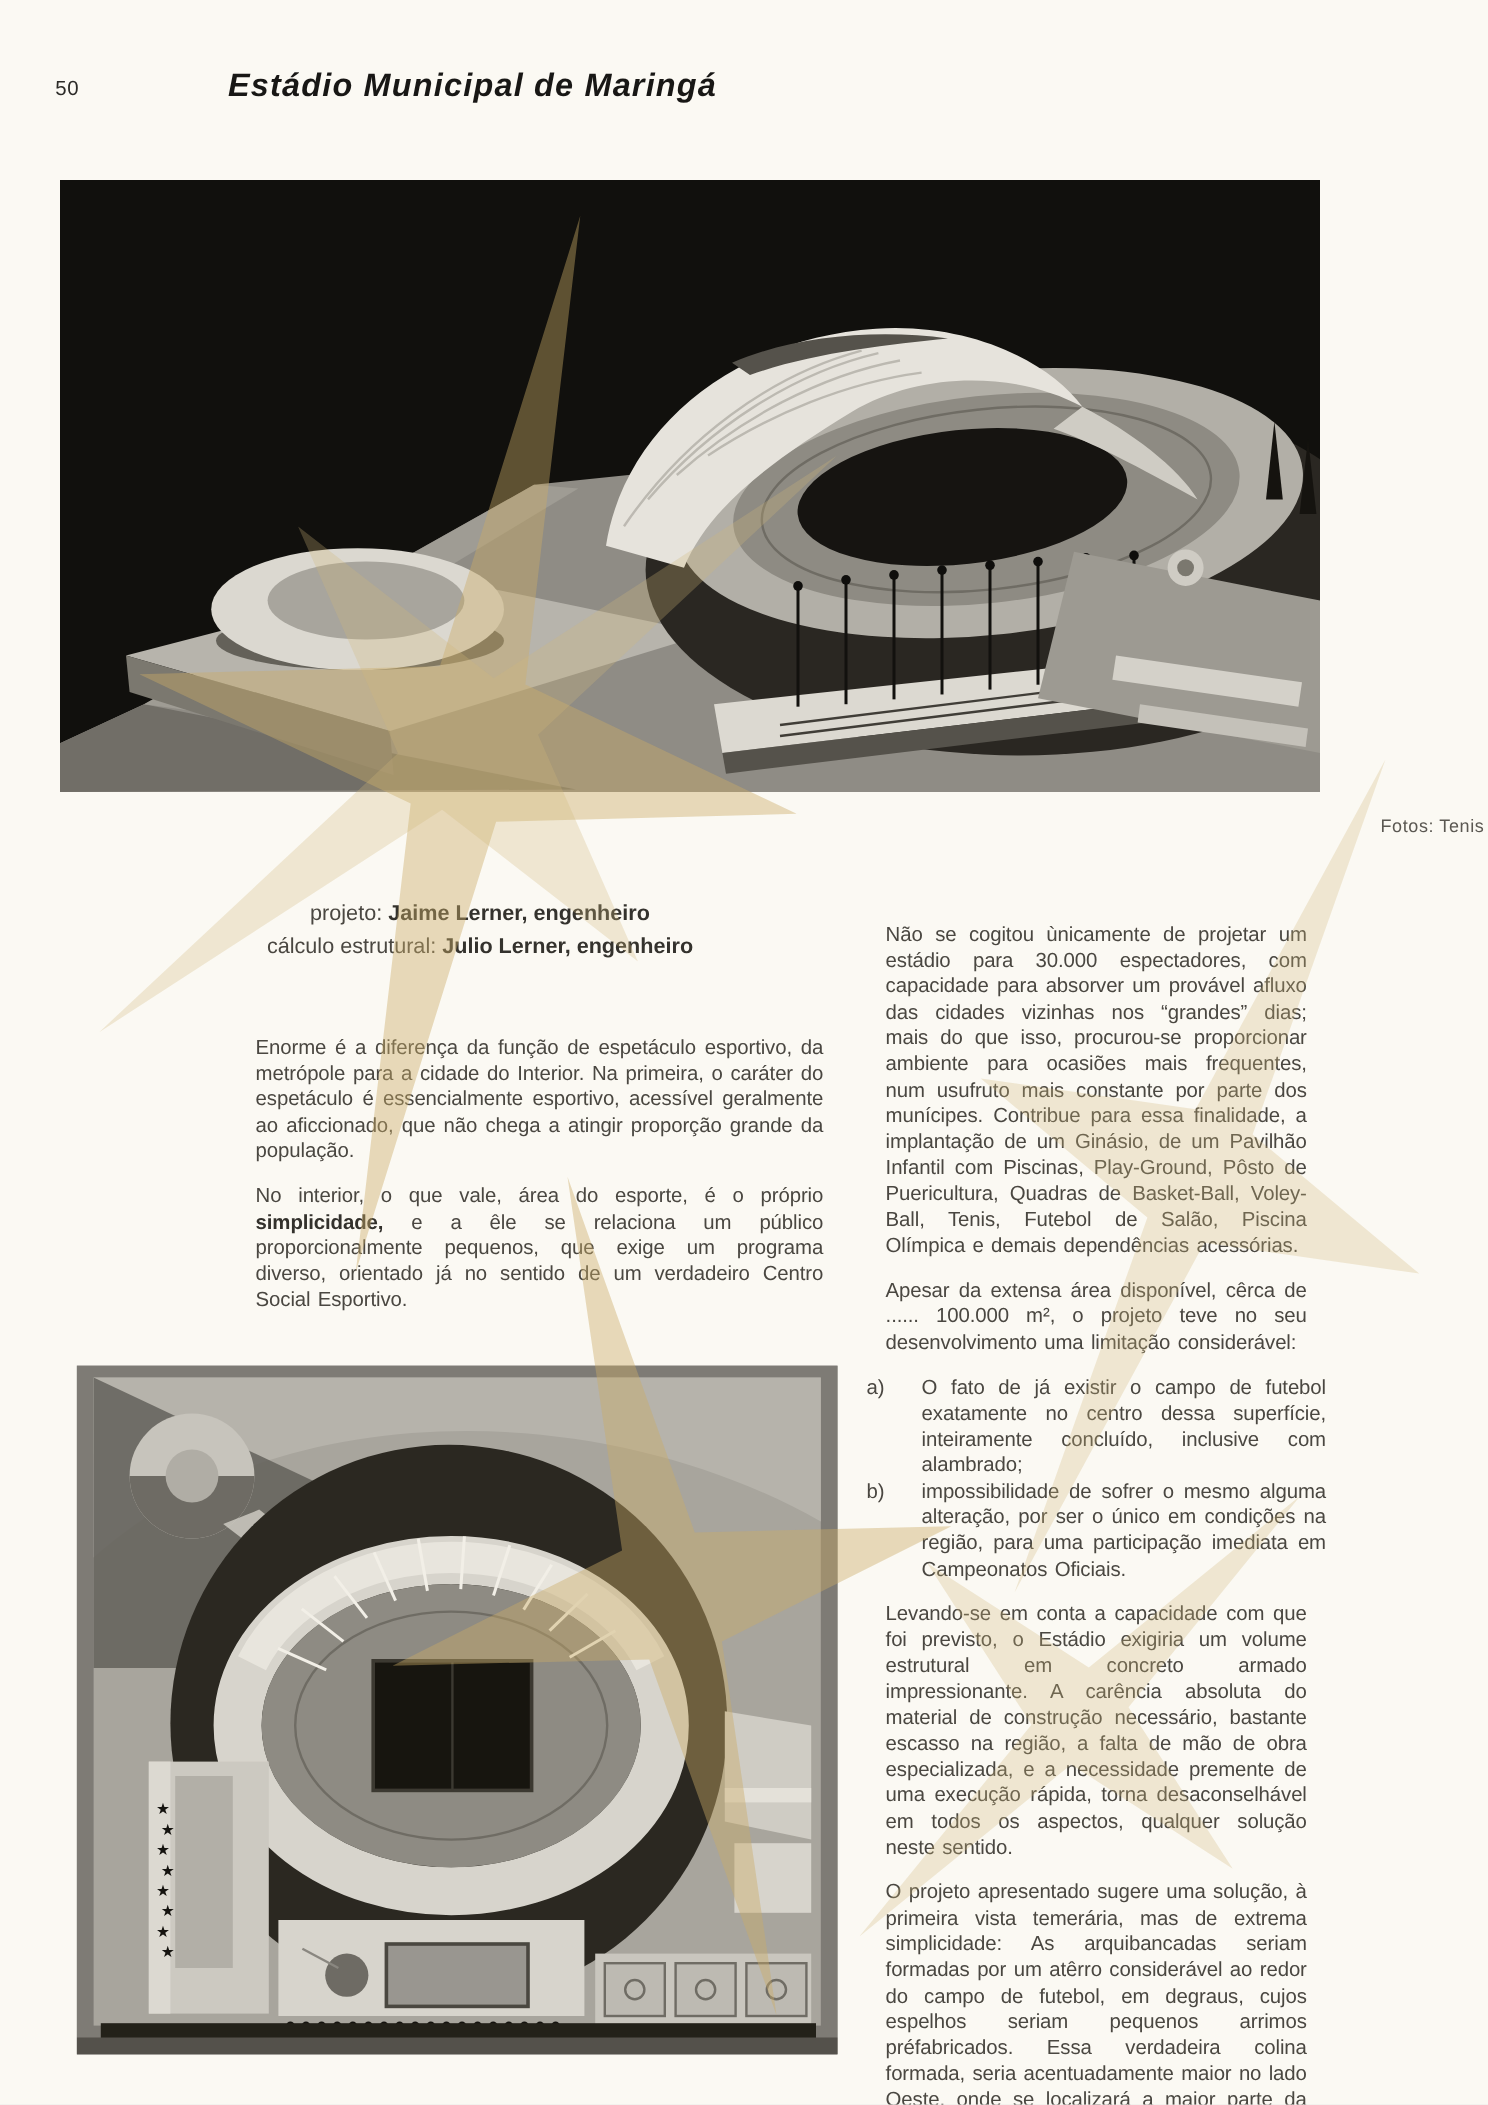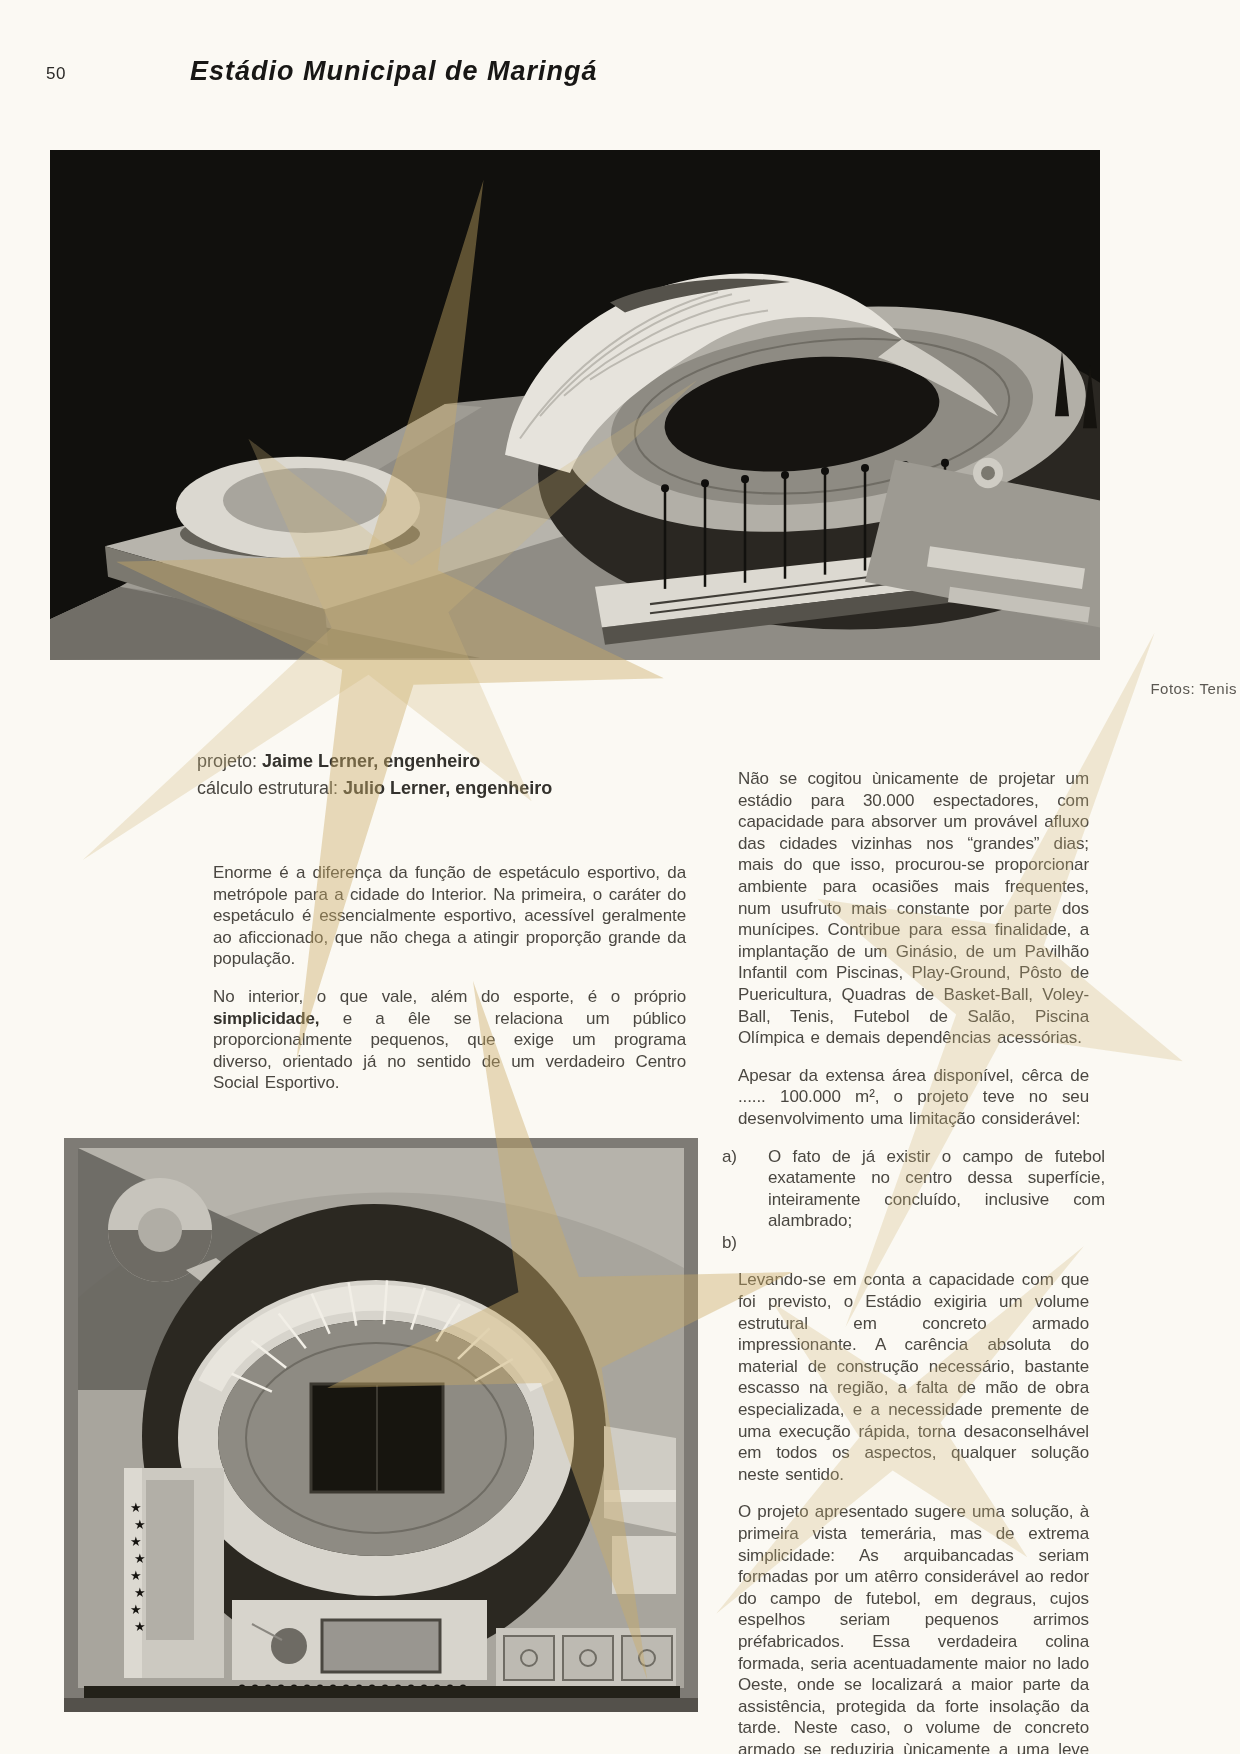--- a/index.html
+++ b/index.html
@@ -33,21 +33,21 @@
     position:absolute;left:64px;top:1138px;width:634px;height:574px;
     background:#8e8b85;
   }
   .photo-credit{
     position:absolute;right:36px;top:680px;
     font-size:15px;color:#5b5852;letter-spacing:.5px;
   }
   
   .credits{
     position:absolute;left:197px;top:748px;width:406px;
-    text-align:left;font-size:18px;line-height:27px;color:#4a4741;
+    text-align:center;font-size:18px;line-height:27px;color:#4a4741;
   }
   .credit-name{font-weight:bold;color:#34322d;}
   
   .col{
     position:absolute;
     font-size:17px;line-height:21.6px;
     text-align:justify;color:#4a4741;
     word-spacing:1.5px;letter-spacing:-.1px;
   }
   .col p{margin:16px;}
@@ -154,33 +154,34 @@
       <span class="credit-name">Jaime Lerner, engenheiro</span>
     </div>
     <div class="credit-line">
       <span class="credit-label">cálculo estrutural:</span>
       <span class="credit-name">Julio Lerner, engenheiro</span>
     </div>
   </div>
 
   <div class="col col-left">
     <p>Enorme é a diferença da função de espetáculo esportivo, da metrópole para a cidade do Interior. Na primeira, o caráter do espetáculo é essencialmente esportivo, acessível geralmente ao aficcionado, que não chega a atingir proporção grande da população.</p>
-    <p><span>No interior, o que vale, além do esporte, é o próprio </span><strong>simplicidade,</strong><span> e a êle se relaciona um público proporcionalmente pequenos, que exige um programa diverso, orientado já no sentido de um verdadeiro Centro Social Esportivo.</span></p>
+    <p><span>No interior, o que vale, área do esporte, é o próprio </span><strong>simplicidade,</strong><span> e a êle se relaciona um público proporcionalmente pequenos, que exige um programa diverso, orientado já no sentido de um verdadeiro Centro Social Esportivo.</span></p>
   </div>
 
   <div class="col col-right">
     <p>Não se cogitou ùnicamente de projetar um estádio para 30.000 espectadores, com capacidade para absorver um provável afluxo das cidades vizinhas nos “grandes” dias; mais do que isso, procurou-se proporcionar ambiente para ocasiões mais frequentes, num usufruto mais constante por parte dos munícipes. Contribue para essa finalidade, a implantação de um Ginásio, de um Pavilhão Infantil com Piscinas, Play-Ground, Pôsto de Puericultura, Quadras de Basket-Ball, Voley-Ball, Tenis, Futebol de Salão, Piscina Olímpica e demais dependências acessórias.</p>
     <p>Apesar da extensa área disponível, cêrca de ...... 100.000 m², o projeto teve no seu desenvolvimento uma limitação considerável:</p>
     <div class="list">
       <div class="list-item">
         <span class="list-marker">a)</span>
         <span class="list-text">O fato de já existir o campo de futebol exatamente no centro dessa superfície, inteiramente concluído, inclusive com alambrado;</span>
       </div>
       <div class="list-item">
         <span class="list-marker">b)</span>
+        <span class="list-text">impossibilidade de sofrer o mesmo alguma alteração, por ser o único em condições na região, para uma participação imediata em Campeonatos Oficiais.</span>
       </div>
     </div>
     <p>Levando-se em conta a capacidade com que foi previsto, o Estádio exigiria um volume estrutural em concreto armado impressionante.  A carência absoluta do material de construção necessário, bastante escasso na região, a falta de mão de obra especializada, e a necessidade premente de uma execução rápida, torna desaconselhável em todos os aspectos, qualquer solução neste sentido.</p>
     <p>O projeto apresentado sugere uma solução, à primeira vista temerária, mas de extrema simplicidade:  As arquibancadas seriam formadas por um atêrro considerável ao redor do campo de futebol, em degraus, cujos espelhos seriam pequenos arrimos préfabricados.  Essa verdadeira colina formada, seria acentuadamente maior no lado Oeste, onde se localizará a maior parte da assistência, protegida da forte insolação da tarde. Neste caso, o volume de concreto armado se reduziria ùnicamente a uma leve e decrescente estrutura ao longo de uma semi-abóbada, onde se situarão as cadeiras cativas, numeradas, tribuna de honra e imprensa.</p>
   </div>
 
   <div class="photo-plan">
     <svg viewBox="0 0 634 574" preserveAspectRatio="none">
       <rect width="634" height="574" fill="#7e7b75"></rect>
       <rect x="14" y="10" width="606" height="540" fill="#a8a59d"></rect>

